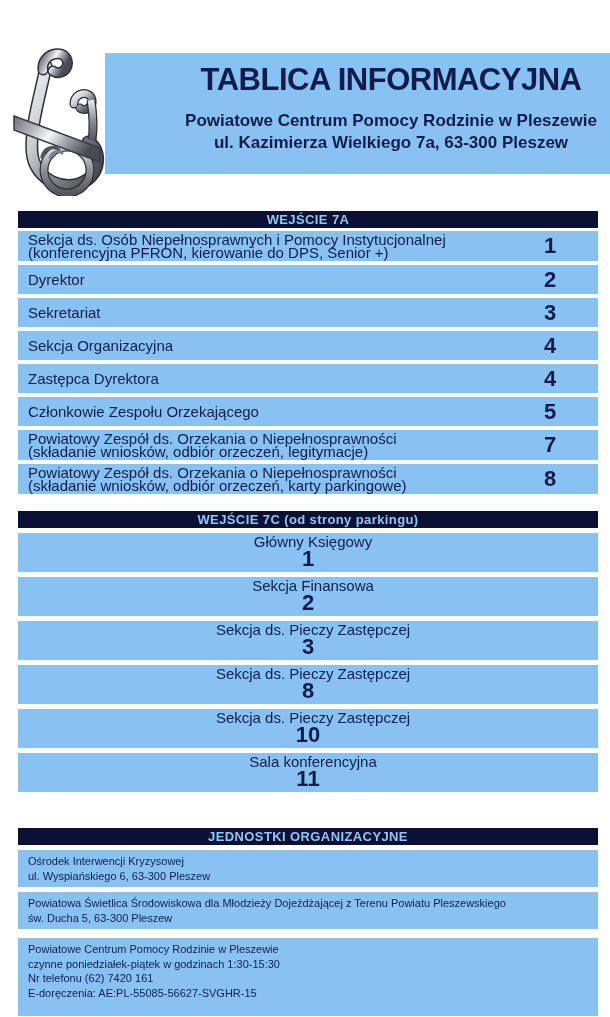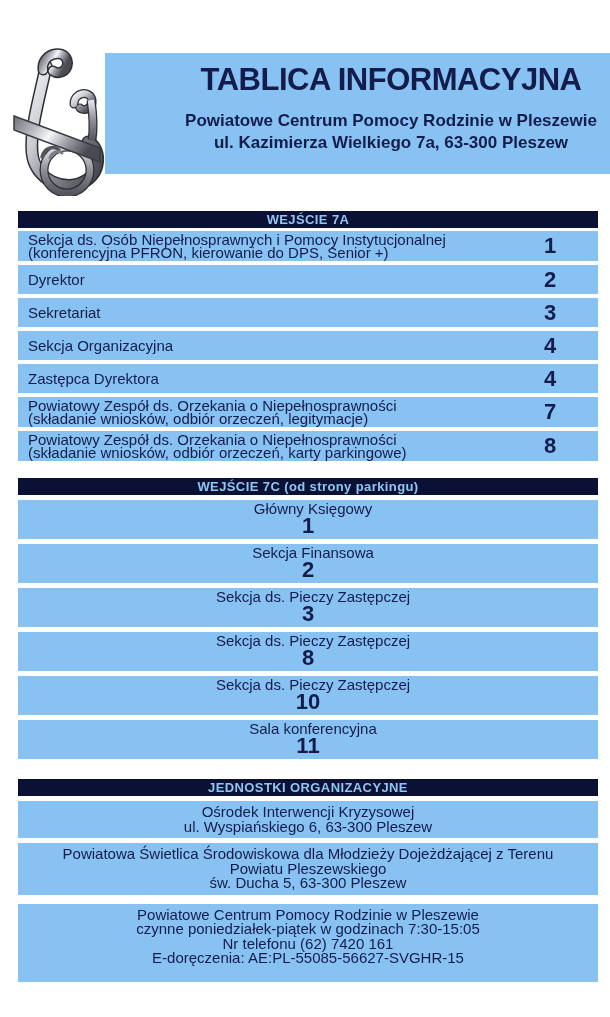--- a/index.html
+++ b/index.html
@@ -33,29 +33,29 @@
     display:flex;align-items:center;justify-content:center;
     font-size:13px;font-weight:700;letter-spacing:0.4px;
   }
   .sec-row{
     display:flex;align-items:center;background:var(--blue);
     min-height:29px;box-sizing:border-box;padding:2px 0;margin-top:4px;
   }
   .sec0 .sec-row:first-child{margin-top:3px;}
   .sec1{margin-top:17px;}
   .sec1 .sec-row{margin-top:5px;flex-direction:column;}
-  .sec2{margin-top:20px;}
+  .sec2{margin-top:36px;}
   .row-label{flex:1;padding-left:10px;font-size:15px;line-height:13px;color:var(--text-navy);}
   .row-number{
     width:96px;text-align:center;font-size:22px;line-height:1;
     font-weight:600;color:var(--text-navy);
   }
   .info-row{
     background:var(--blue);margin-top:5px;box-sizing:border-box;
-    padding:4px 16px;font-size:15px;line-height:14.5px;color:var(--text-navy);text-align:center;
+    padding:4px 10px;font-size:11px;line-height:14.5px;color:var(--text-navy);
   }
   .sec2 .info-row:nth-child(3){margin-top:9px;min-height:78px;}
 </style>
 </head>
 <body>
 
 <div class="board">
 
   <div class="logo">
     <svg viewBox="0 0 102 152" width="102" height="152" aria-hidden="true">
@@ -141,20 +141,26 @@
             <div class="row-number">4</div>
           </div>
           <div class="sec-row">
             <div class="row-label">
               <div>Zastępca Dyrektora</div>
             </div>
             <div class="row-number">4</div>
           </div>
           <div class="sec-row">
             <div class="row-label">
+              <div>Członkowie Zespołu Orzekającego</div>
+            </div>
+            <div class="row-number">5</div>
+          </div>
+          <div class="sec-row">
+            <div class="row-label">
               <div>Powiatowy Zespół ds. Orzekania o Niepełnosprawności</div>
               <div>(składanie wniosków, odbiór orzeczeń, legitymacje)</div>
             </div>
             <div class="row-number">7</div>
           </div>
           <div class="sec-row">
             <div class="row-label">
               <div>Powiatowy Zespół ds. Orzekania o Niepełnosprawności</div>
               <div>(składanie wniosków, odbiór orzeczeń, karty parkingowe)</div>
             </div>
@@ -215,21 +221,21 @@
           <div class="info-row">
             <div>Ośrodek Interwencji Kryzysowej</div>
             <div>ul. Wyspiańskiego 6, 63-300 Pleszew</div>
           </div>
           <div class="info-row">
             <div>Powiatowa Świetlica Środowiskowa dla Młodzieży Dojeżdżającej z Terenu Powiatu Pleszewskiego</div>
             <div>św. Ducha 5, 63-300 Pleszew</div>
           </div>
           <div class="info-row">
             <div>Powiatowe Centrum Pomocy Rodzinie w Pleszewie</div>
-            <div>czynne poniedziałek-piątek w godzinach 7:30-15:05</div>
+            <div>czynne poniedziałek-piątek w godzinach 1:30-15:30</div>
             <div>Nr telefonu (62) 7420 161</div>
             <div>E-doręczenia: AE:PL-55085-56627-SVGHR-15</div>
           </div>
         </div>
     </section>
   </main>
 
 </div>
 
 </body></html>

